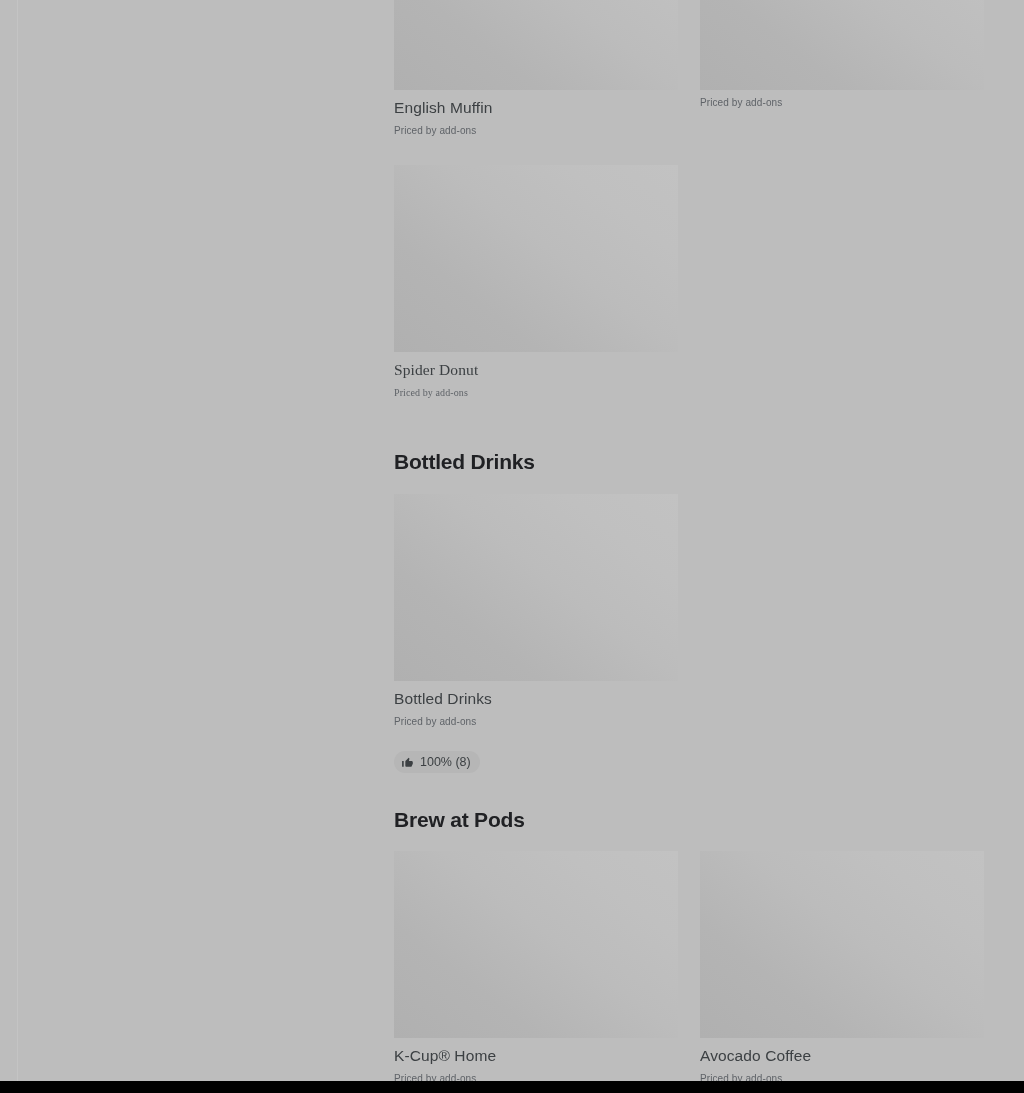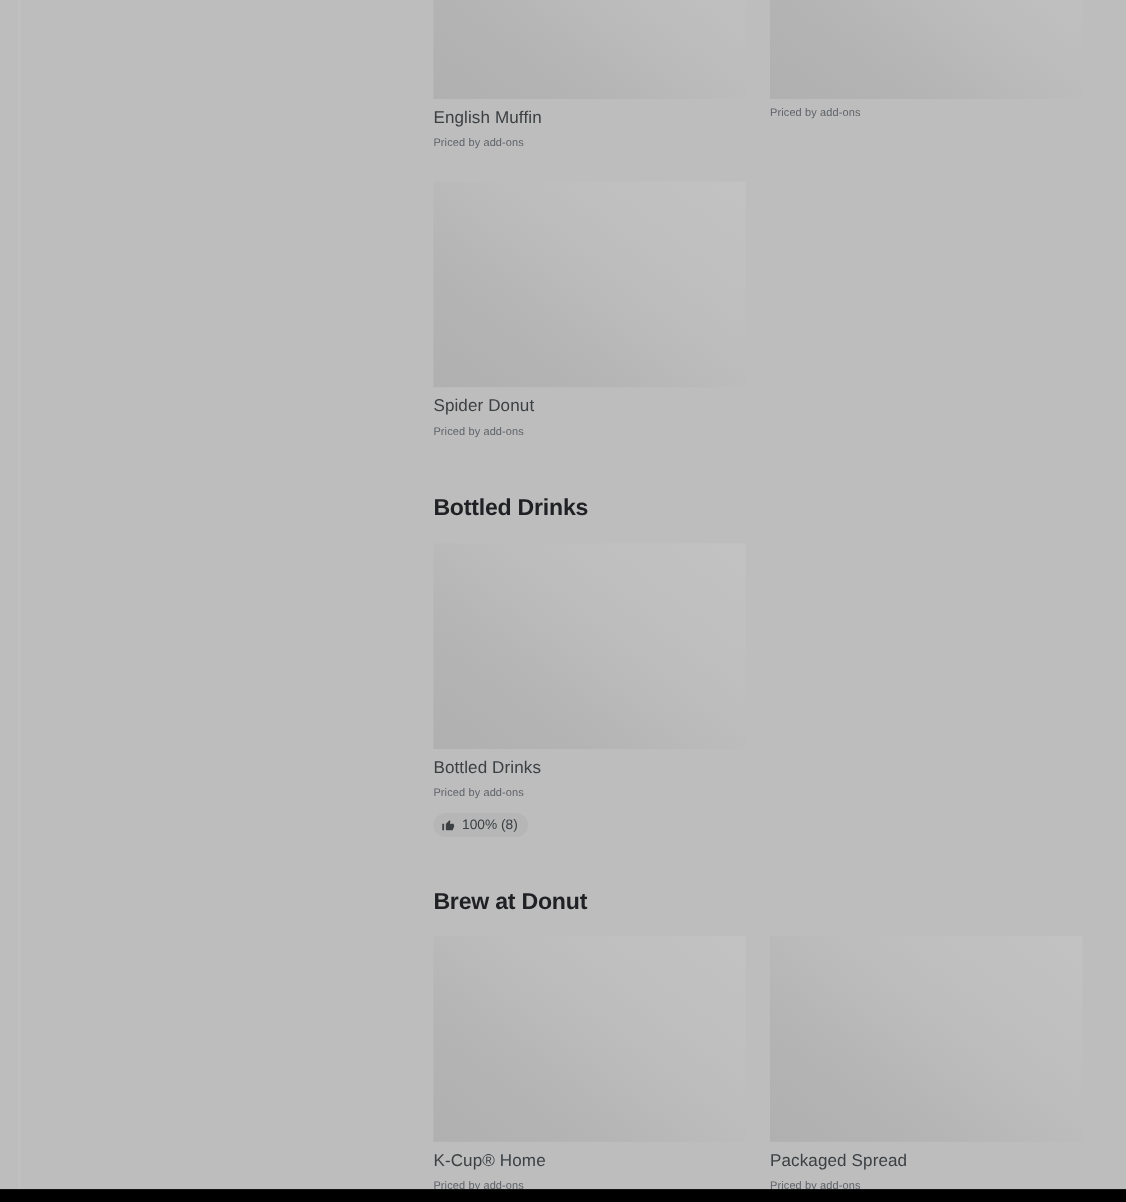--- a/index.html
+++ b/index.html
@@ -80,21 +80,21 @@
     color: #5f6368;
     margin-top: 4px;
     letter-spacing: 0.1px;
     white-space: nowrap;
   }
 
   .rating {
     display: inline-flex;
     align-items: center;
     gap: 6px;
-    margin-top: 8px;
+    margin-top: 20px;
     padding: 3px 9px 3px 7px;
     border-radius: 11px;
     background: #b6b6b6;
     font-size: 12.5px;
     line-height: 16px;
     color: #3c4043;
     white-space: nowrap;
   }
 
   .rating .thumb-ic {
@@ -143,21 +143,21 @@
         <div class="card-sub">Priced by add-ons</div>
       </div>
 
       <div class="card">
         <div class="card-thumb"></div>
         <div class="card-sub">Priced by add-ons</div>
       </div>
 
     </div>
 
-    <div class="card abs" style="left:0; top:165px;">
+    <div class="card abs" style="left:0; top:165px;font-family:Liberation Serif, serif;">
       <div class="card-thumb tall"></div>
       <div class="card-title">Spider Donut</div>
       <div class="card-sub">Priced by add-ons</div>
     </div>
 
     <div class="section-heading abs" style="left:0; top:449px;">Bottled Drinks</div>
 
     <div class="card abs" style="left:0; top:494px;">
       <div class="card-thumb tall"></div>
       <div class="card-title">Bottled Drinks</div>
@@ -165,33 +165,33 @@
       <div class="rating">
         <span class="thumb-ic">
           <svg viewBox="0 0 24 24" aria-hidden="true">
             <path fill="#3c4043" d="M2 20h3V9H2v11zm19.5-9.5c0-.83-.67-1.5-1.5-1.5h-5.31l.8-3.84.03-.27c0-.35-.14-.67-.37-.9L14.17 3 8.6 8.59c-.37.36-.6.86-.6 1.41v8c0 1.1.9 2 2 2h8c.76 0 1.41-.44 1.72-1.08l2.02-4.72c.06-.16.1-.32.1-.49v-1.81z"></path>
           </svg>
         </span>
         <span>100% (8)</span>
       </div>
     </div>
 
-    <div class="section-heading abs" style="left:0; top:807px;">Brew at Donut</div>
+    <div class="section-heading abs" style="left:0; top:807px;">Brew at Pods</div>
 
     <div class="grid abs" style="left:0; top:851px;">
 
       <div class="card">
         <div class="card-thumb tall"></div>
         <div class="card-title">K-Cup® Home</div>
         <div class="card-sub">Priced by add-ons</div>
       </div>
 
       <div class="card">
         <div class="card-thumb tall"></div>
-        <div class="card-title">Packaged Spread</div>
+        <div class="card-title">Avocado Coffee</div>
         <div class="card-sub">Priced by add-ons</div>
       </div>
 
     </div>
 
   </div>
 </div>
 
 <div class="bottom-bar"></div>
 

